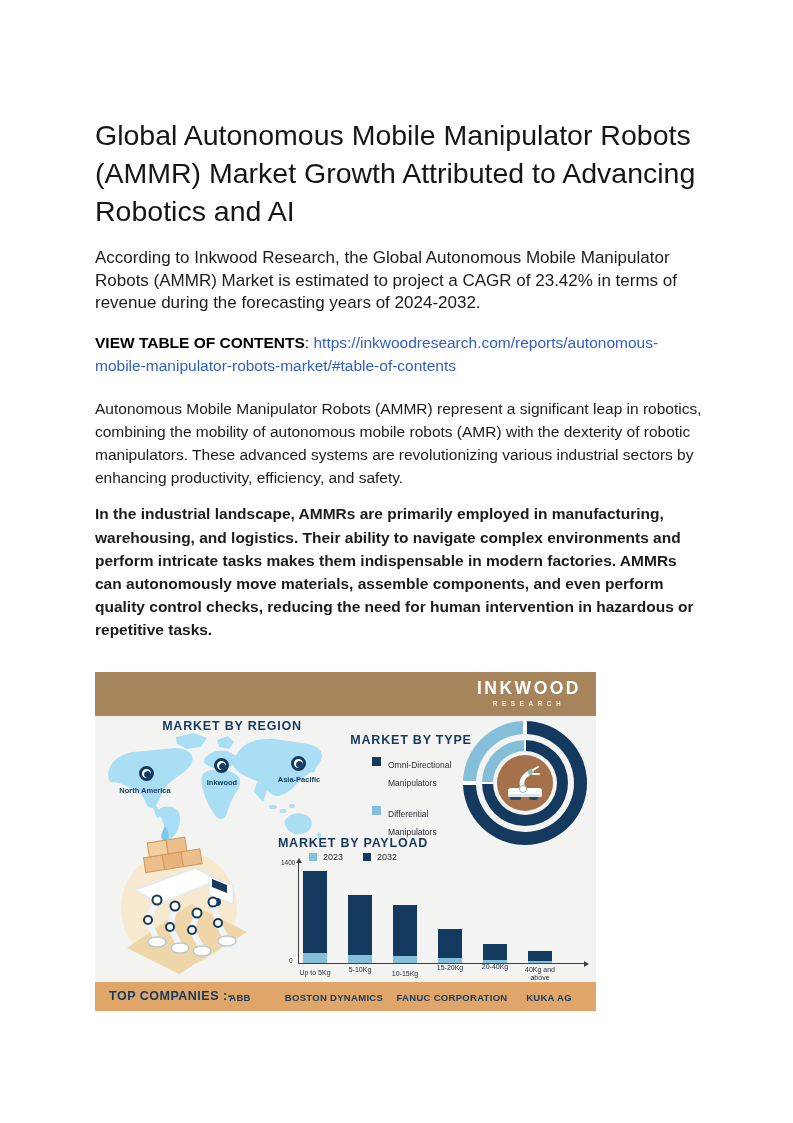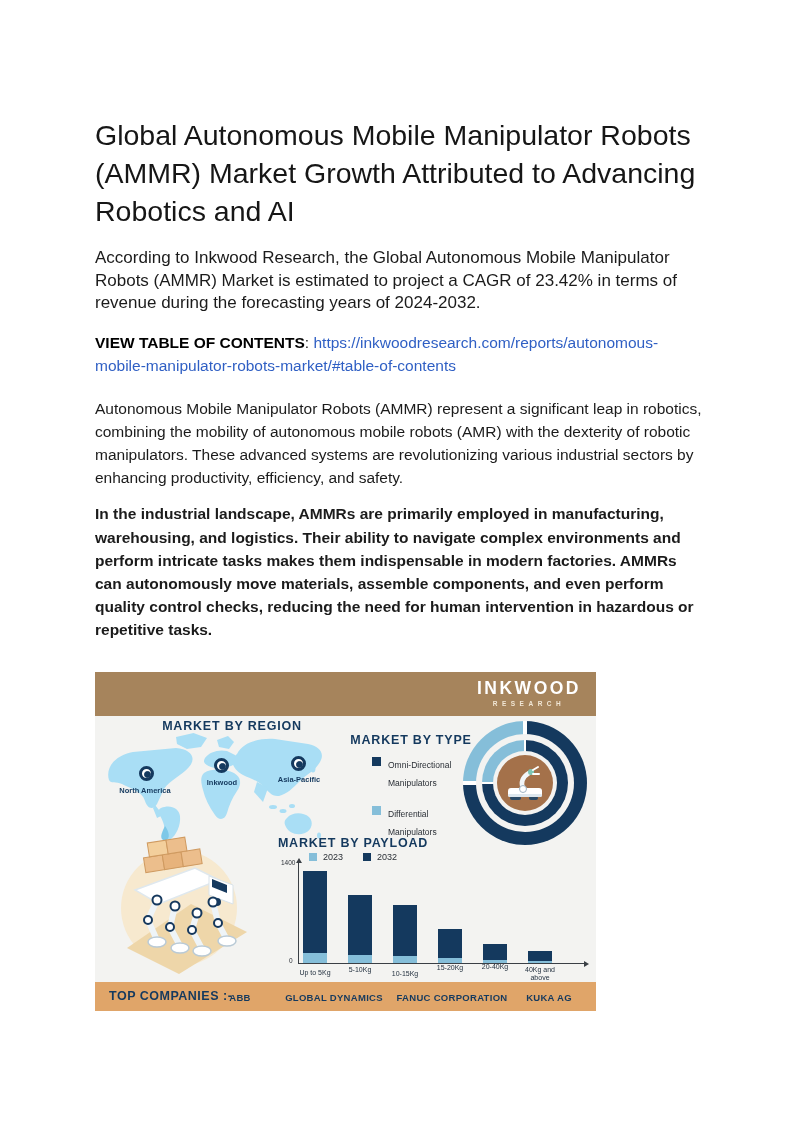--- a/index.html
+++ b/index.html
@@ -268,18 +268,18 @@
               </div>
               <div class="cat" style="top: 104px;">40Kg and above</div>
             </div>
           </div>
       </div>
     </div>
 
     <div class="ig-footer">
       <div class="tc-heading">TOP COMPANIES :-</div>
       <div class="tc-item tc-0">ABB</div>
-      <div class="tc-item tc-1">GLOBAL DYNAMICS</div>
+      <div class="tc-item tc-1">BOSTON DYNAMICS</div>
       <div class="tc-item tc-2">FANUC CORPORATION</div>
       <div class="tc-item tc-3">KUKA AG</div>
     </div>
   </div>
 </div>
 
 </body></html>

